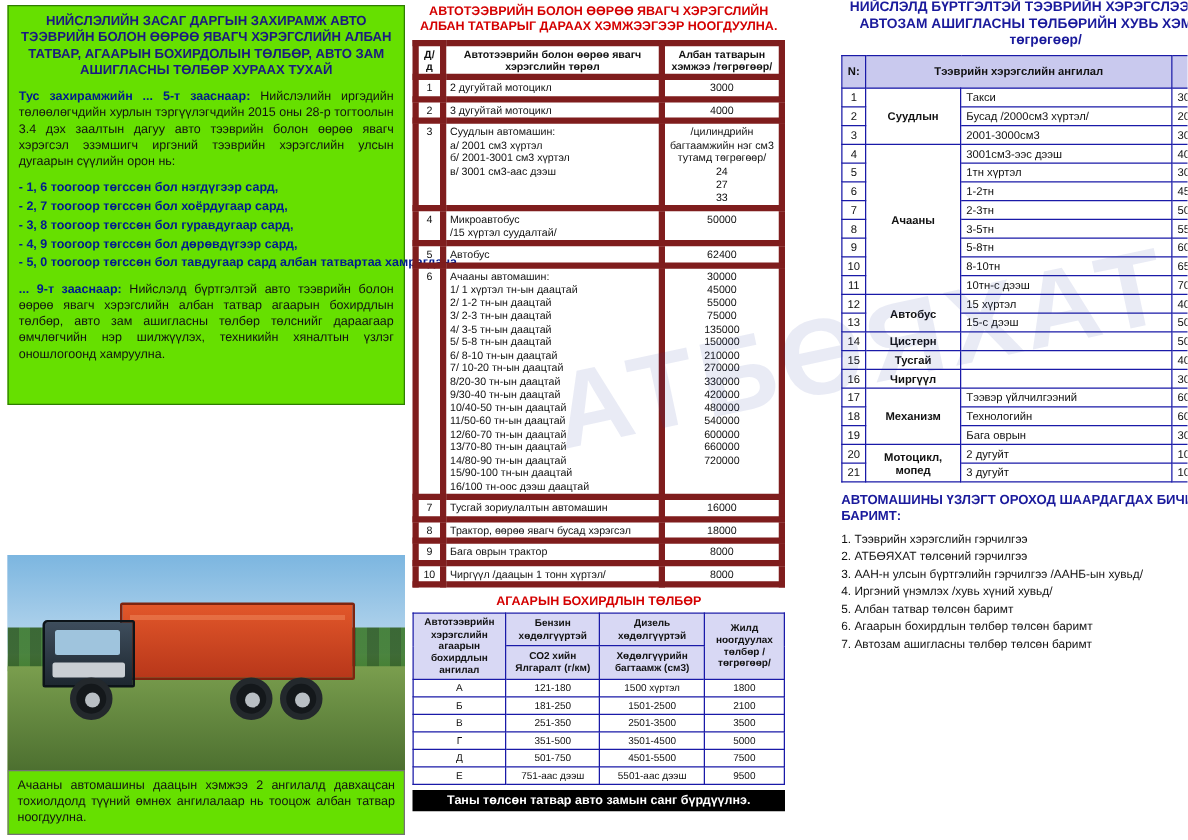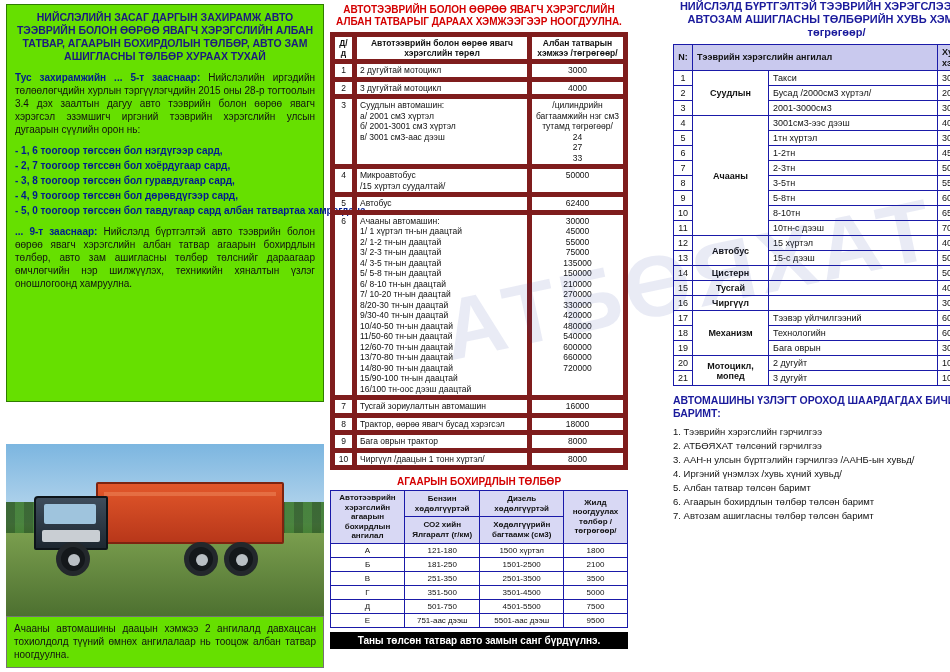--- a/index.html
+++ b/index.html
@@ -14,21 +14,21 @@
     position:relative;
   }
   .page { position:relative; width:950px; height:672px; }
 
   
   .col-left { position:absolute; left:6px; top:4px; width:318px; height:664px; }
   .green-box {
     background:#66e000;
     border:1px solid #2e7d00;
     padding:6px 8px 8px 8px;
-    height:398px;
+    height:320px;
   }
   .green-title {
     text-align:center;
     font-weight:bold;
     color:#1a1a80;
     font-size:10.5px;
     line-height:13px;
     margin-bottom:8px;
   }
   .green-p {
@@ -99,21 +99,21 @@
   .redbar {
     margin-top:4px; background:#000000; color:#fff; font-weight:bold; font-size:10px;
     text-align:center; padding:3px 0;
   }
 
   
   .col-right { position:absolute; left:634px; top:0; width:366px;padding-left:39px; }
   .right-title { color:#1a1a9c; font-weight:bold; font-size:11px; text-align:center; line-height:13px; margin-bottom:5px; }
   .tbl3 { border-collapse:collapse; width:100%; }
   .tbl3 td, .tbl3 th { border:1px solid #1a1aa8; font-size:9px; padding:2px 4px; }
-  .tbl3 th { background:#c9c9ee; font-weight:bold; text-align:left; line-height:10.5px; }
+  .tbl3 th { background:#c9c9ee; font-weight:bold; text-align:center; line-height:10.5px; }
   .tbl3 .n { width:18px; text-align:center; }
   .tbl3 .g { width:76px; text-align:center; font-weight:bold; }
   .tbl3 .v { width:62px; }
   .right-foot-title { color:#1a1a9c; font-weight:bold; font-size:10.5px; line-height:13px; margin:8px 0 5px 0; }
   .right-list { margin:0; padding:0; list-style:none; font-size:9.5px; line-height:14px; color:#111; }
   .wmk {
     position:absolute; right:10px; top:230px; font-size:86px; font-weight:bold;
     color:rgba(40,60,160,0.10); letter-spacing:4px; transform:rotate(-12deg);
     pointer-events:none; user-select:none;
   }

